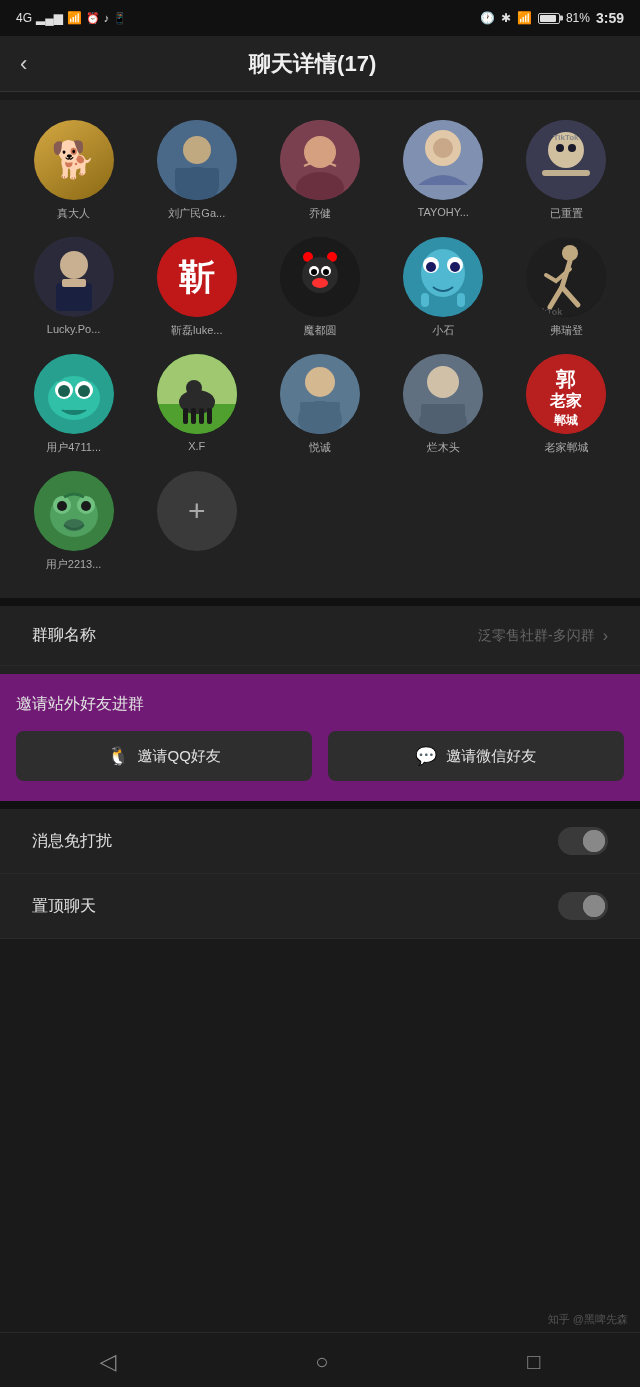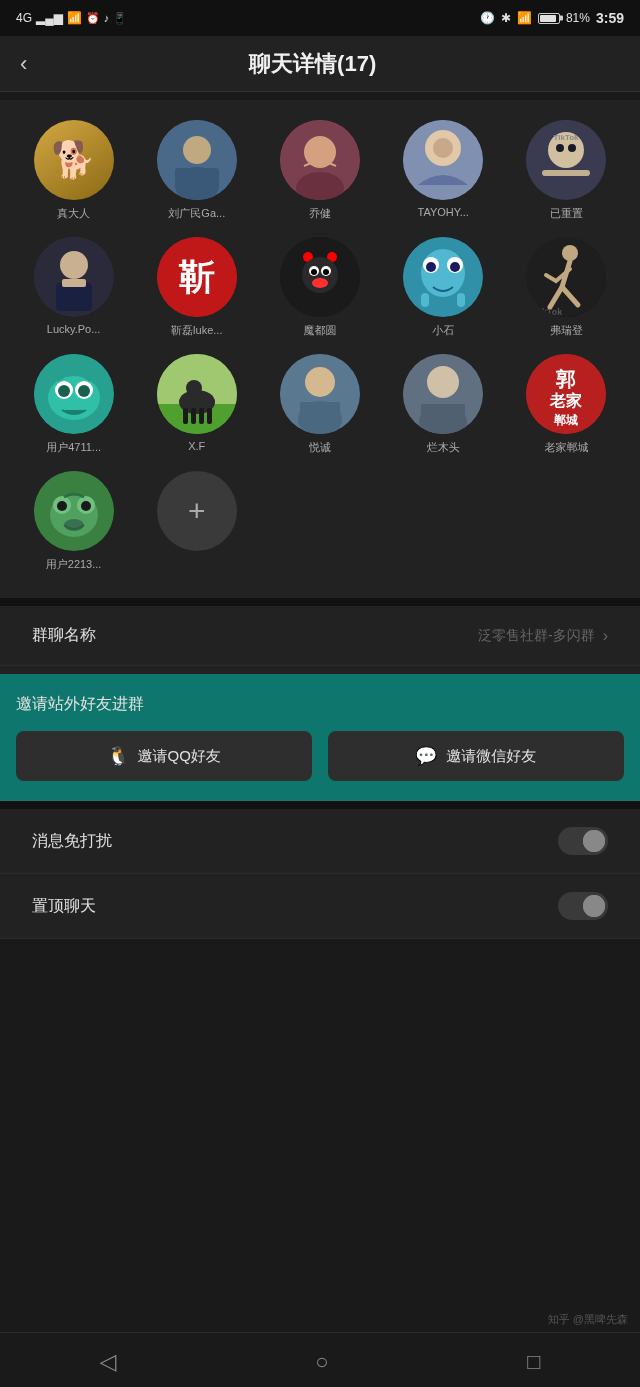--- a/index.html
+++ b/index.html
@@ -144,21 +144,21 @@
       color: #666;
       margin-right: 8px;
     }
     .chevron {
       color: #666;
       font-size: 16px;
     }
 
     
     .invite-section {
-      background: #0f766e;
+      background: #701a75;
       margin-top: 8px;
       padding: 20px 16px;
     }
     .invite-title {
       font-size: 16px;
       color: #e0e0e0;
       margin-bottom: 16px;
     }
     .invite-buttons {
       display: flex;

